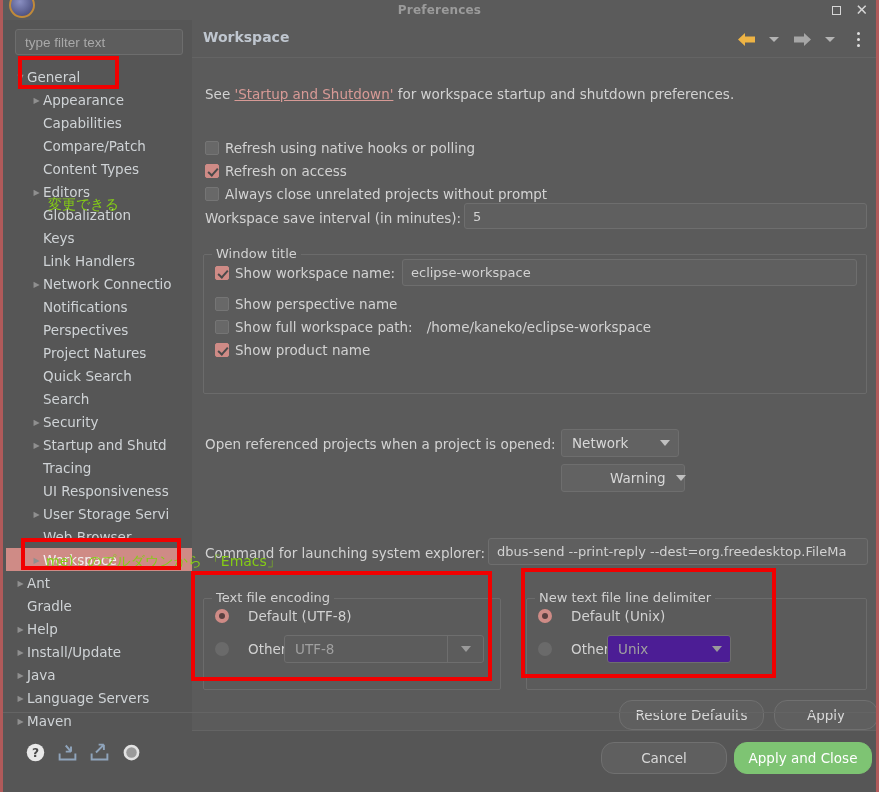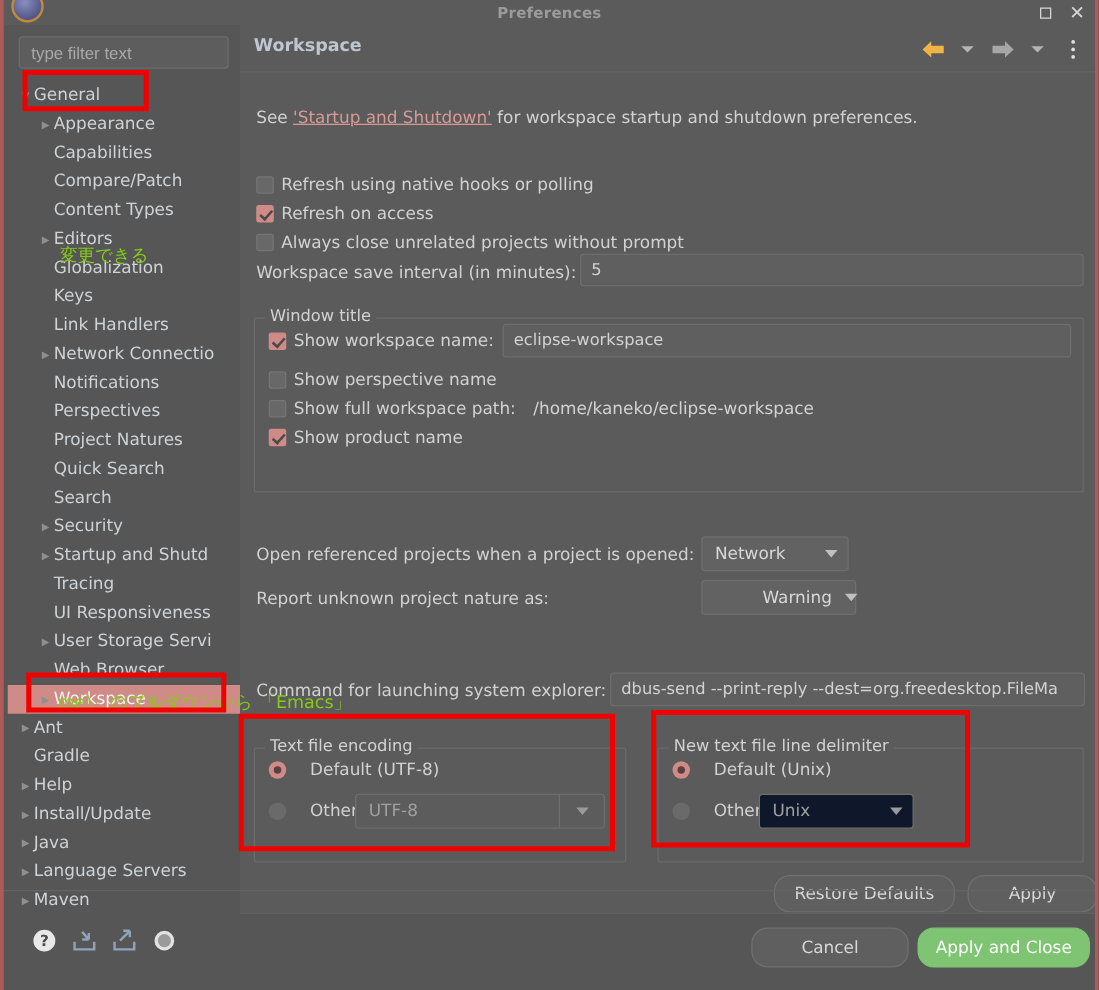--- a/index.html
+++ b/index.html
@@ -377,21 +377,20 @@
           <span>Show product name</span>
         </div>
       </div>
 
       <div class="field-label" style="left:13px; top:378px">Open referenced projects when a project is opened:</div>
       <div class="combo" style="left:369px; top:371px; width:118px; height:28px;">
         <span>Network</span>
         <span class="arrow-d"></span>
       </div>
 
-      <div class="field-label" style="left:13px; top:413px">Report unknown project nature as:</div>
       <div class="combo" style="left:369px; top:406px; width:124px; height:28px;padding-left:48px;">
         <span>Warning</span>
         <span class="arrow-d"></span>
       </div>
 
       <div class="field-label" style="left:13px; top:487px">Command for launching system explorer:</div>
       <div class="textfield" style="left:296px; top:480px; width:380px; height:27px;">dbus-send --print-reply --dest=org.freedesktop.FileMa</div>
 
       <div class="group" style="left:11px; top:540px; width:298px; height:92px;">
         <div class="group-title">Text file encoding</div>
@@ -414,21 +413,21 @@
       <div class="group" style="left:334px; top:540px; width:341px; height:92px;">
         <div class="group-title">New text file line delimiter</div>
         <div class="radio-row" style="left:11px; top:9px">
           <span class="rb on"></span>
           <span>Default (Unix)</span>
         </div>
         <div class="radio-row" style="left:11px; top:42px">
           <span class="rb"></span>
           <span>Other:</span>
         </div>
-        <div class="combo" style="left:80px; top:36px; width:124px; height:28px; color:#a0a0a0; background:#0f172a;">
+        <div class="combo" style="left:80px; top:36px; width:124px; height:28px; color:#a0a0a0; background:#4c1d95;">
           <span>Unix</span>
           <span class="arrow-d" style="border-top-color:#9a9a9a;"></span>
         </div>
       </div>
 
       <div class="btn" style="left:427px; top:642px; width:145px; height:30px;">Restore Defaults</div>
       <div class="btn" style="left:582px; top:642px; width:104px; height:30px;">Apply</div>
 
     </div>
   </div>

